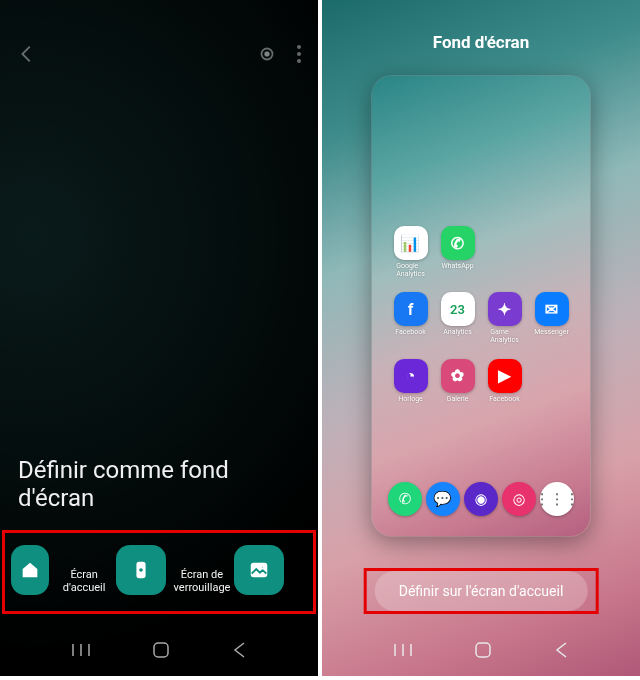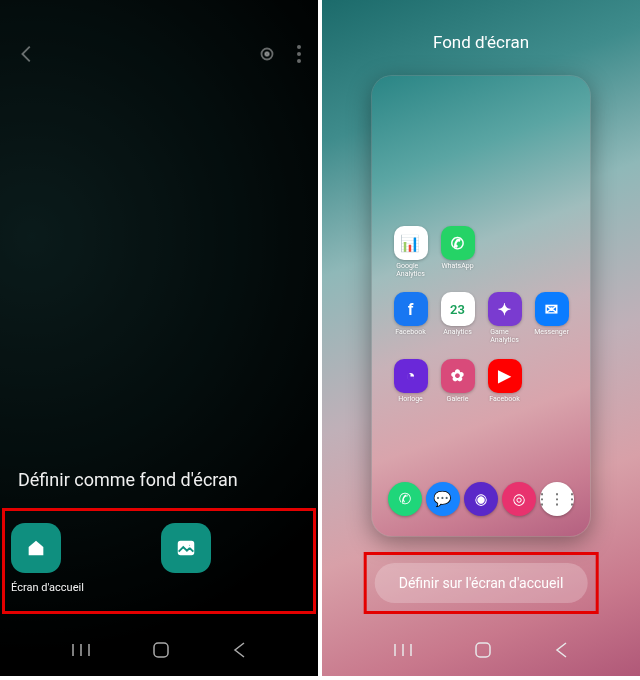--- a/index.html
+++ b/index.html
@@ -33,31 +33,31 @@
     position: absolute; top: 38px; left: 0; right: 0; height: 36px;
     display: flex; align-items: center; justify-content: space-between;
     padding: 0 16px;
   }
   .icon-ghost { color: rgba(255,255,255,0.4); }
   .sheet {
     position: absolute; bottom: 48px; left: 0; right: 0;
     padding-bottom: 14px;
   }
   .sheet-title {
-    color: #f0f0f0; font-size: 18px; font-weight: 400;
+    color: #f0f0f0; font-size: 24px; font-weight: 400;
     padding: 18px 18px 18px 18px;
   }
   .choice-row {
     display: flex; justify-content: space-between; gap: 0;
     padding: 8px 4px 12px 4px;
     border: 3px solid #e40000;
     margin: 0 2px;
   }
   .choice {
-    flex: 1; display: flex; flex-direction: column; align-items: flex-start;
+    flex: 1; display: flex; flex-direction: row; align-items: flex-end;
     gap: 8px; padding: 4px 2px;
   }
   .squircle {
     width: 50px; height: 50px; border-radius: 14px;
     background: #0f8f7f;
     display: flex; align-items: center; justify-content: center;
   }
   .squircle svg { width: 22px; height: 22px; }
   .choice-label {
     color: #f5f5f5; font-size: 11px; line-height: 1.25;
@@ -65,21 +65,21 @@
     white-space: pre-line;
   }
   .navbar {
     position: absolute; bottom: 0; left: 0; right: 0; height: 48px;
     display: flex; align-items: center; justify-content: space-around;
     padding: 0 40px;
   }
   
   .r-title {
     position: absolute; top: 32px; left: 0; right: 0;
-    text-align: center; color: #fff; font-size: 17px; font-weight: 400;
+    text-align: center; color: #fff; font-size: 17px; font-weight: 700;
   }
   .preview {
     position: absolute; top: 76px; left: 50px; right: 50px; height: 460px;
     border-radius: 20px;
     box-shadow: 0 0 0 1px rgba(255,255,255,0.15), 0 6px 24px rgba(0,0,0,0.4);
     background: linear-gradient(160deg, #2a8585 0%, #5aa5a3 20%, #a0bdbd 38%, #c8b2b8 55%, #d9a4ac 72%, #c97d92 88%, #b46080 100%);
     overflow: hidden;
   }
   .app-grid {
     position: absolute; top: 150px; left: 18px; right: 18px;
@@ -94,21 +94,21 @@
     box-shadow: 0 1px 3px rgba(0,0,0,0.25);
   }
   .app-label { font-size: 7px; color: #fff; text-shadow: 0 0 2px rgba(0,0,0,0.4); white-space: pre-line; line-height:1.1; max-width: 48px; }
   .dock {
     position: absolute; bottom: 14px; left: 14px; right: 14px; height: 46px;
     display: flex; align-items: center; justify-content: space-around;
   }
   .dock-icon { width: 34px; height: 34px; border-radius: 50%; display:flex; align-items:center; justify-content:center; box-shadow: 0 1px 3px rgba(0,0,0,0.3); }
   .set-btn-wrap {
     position: absolute; bottom: 62px; left: 50%; transform: translateX(-50%);
-    border: 3px solid #e40000; padding: 8px 8px;
+    border: 3px solid #e40000; padding: 0 8px;
   }
   .set-btn {
     padding: 12px 24px;
     border-radius: 24px;
     background: rgba(255,255,255,0.22);
     color: #fff; font-size: 14px;
     white-space: nowrap;
   }
   .navbar.right-bar .nav-svg { stroke: #e8e8ea; }
 </style>
@@ -148,20 +148,30 @@
 
       <div class="choice">
         <div class="squircle">
           <svg viewBox="0 0 24 24" fill="#fff">
               <path d="M4 11 L12 4 L20 11 V20 H4 Z"></path>
             </svg>
         </div>
         <div class="choice-label">Écran d'accueil</div>
       </div>
 
+      <div class="choice">
+        <div class="squircle">
+          <svg viewBox="0 0 24 24" fill="#fff">
+              <rect x="7" y="3" width="10" height="18" rx="3"></rect>
+              <circle cx="12" cy="12" r="2" fill="#0f8f7f"></circle>
+            </svg>
+        </div>
+        <div class="choice-label">Écran de
+verrouillage</div>
+      </div>
 
       <div class="choice">
         <div class="squircle">
           <svg viewBox="0 0 24 24" fill="none" stroke="#fff" stroke-width="2">
               <rect x="4" y="5" width="16" height="14" rx="2" fill="#fff"></rect>
               <path d="M4 16 L9 11 L13 15 L16 12 L20 16" stroke="#0f8f7f" fill="none"></path>
               <circle cx="16" cy="9" r="1.5" fill="#0f8f7f"></circle>
             </svg>
         </div>
       </div>

